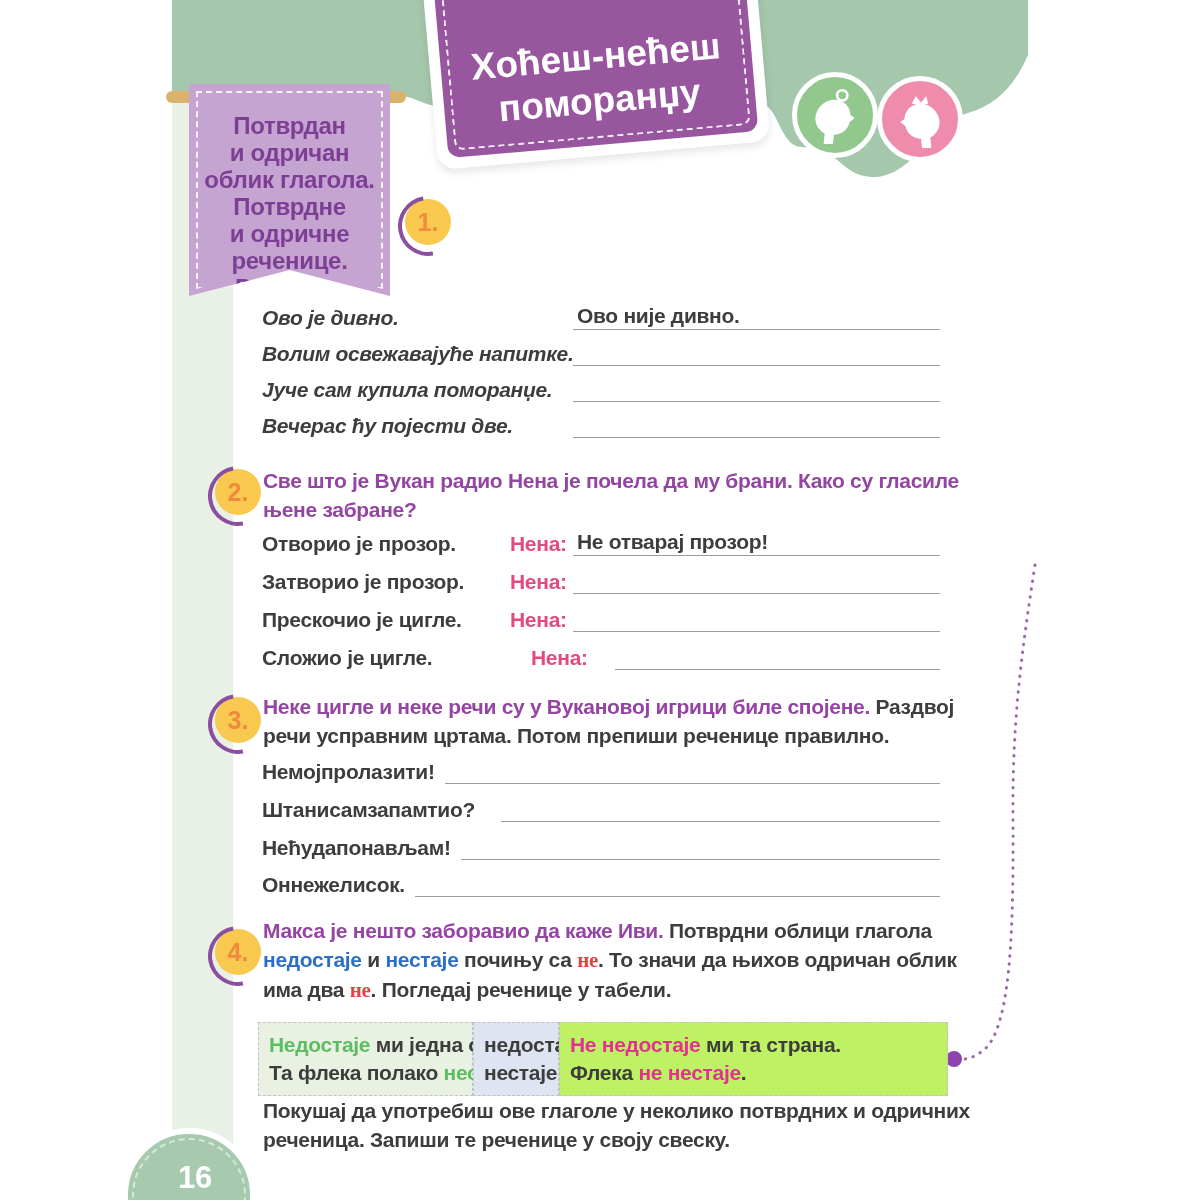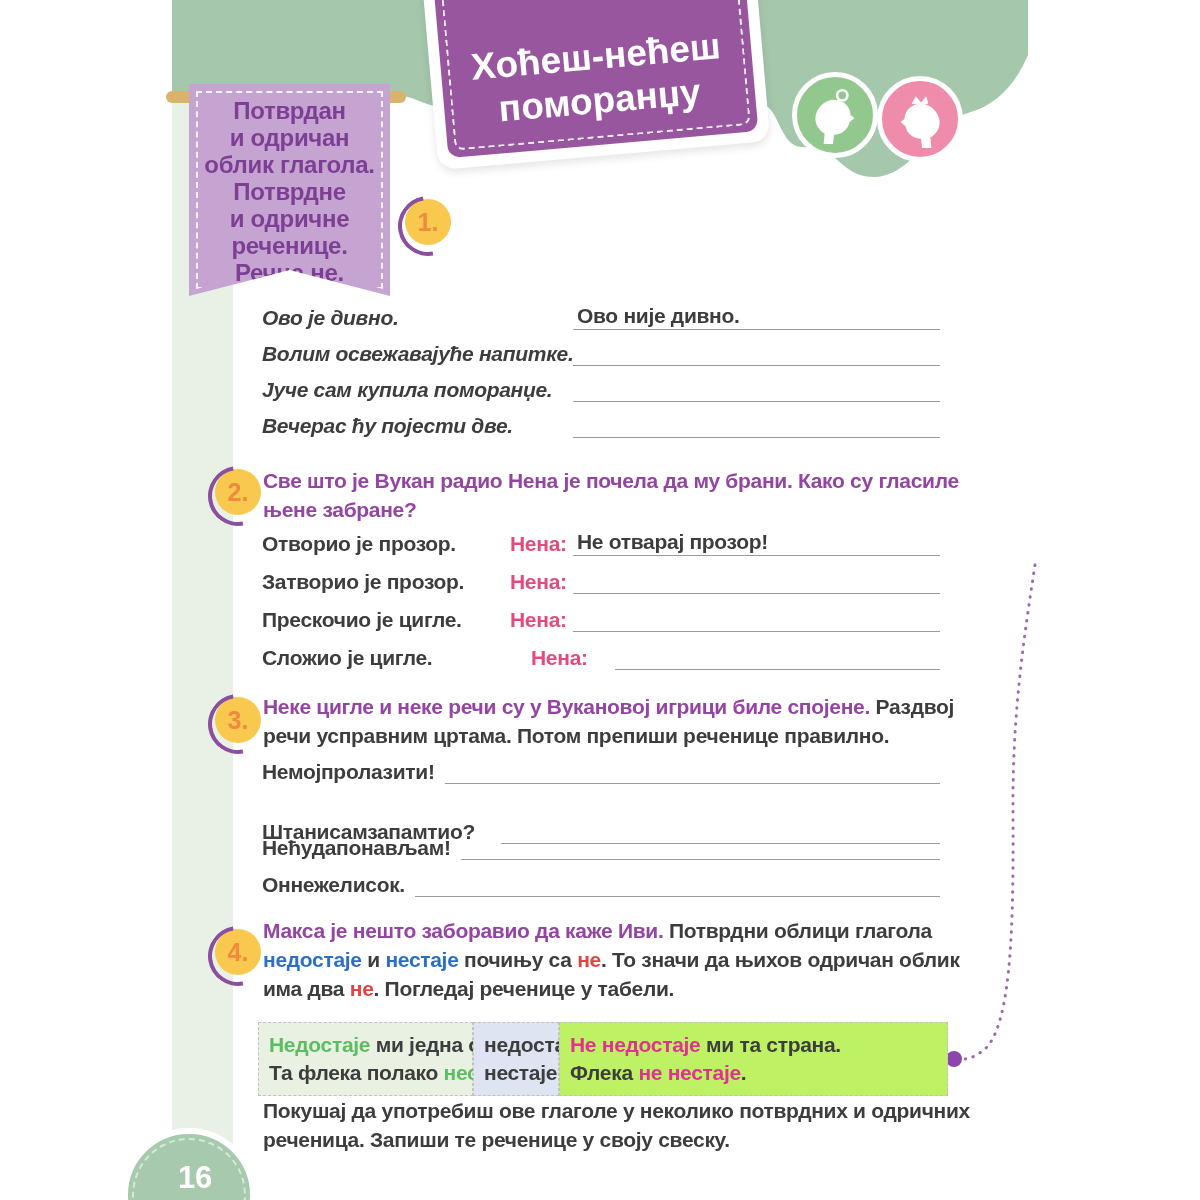--- a/index.html
+++ b/index.html
@@ -17,21 +17,21 @@
   
   #header-svg, #curve-svg { left:0; top:0; width:1200px; height:1200px; pointer-events:none; }
 
   
   .rod { left:166px; top:91px; width:240px; height:12px; background:#d9b36c; border-radius:6px; z-index:3; }
 
   
   #ribbon {
     left:189px; top:84px; width:201px; height:212px; background:#c6a4d2; z-index:4;
     clip-path:polygon(0 0,100% 0,100% 100%,50% calc(100% - 26px),0 100%);
-    text-align:center; padding-top:13px;
+    text-align:center; padding-top:28px;
     font-weight:bold; font-size:24px; line-height:27px; color:#7d3f94;
   }
   #ribbon .stitch {
     position:absolute; inset:7px; border:2px dashed rgba(255,255,255,.85);
     clip-path:polygon(0 0,100% 0,100% 100%,50% calc(100% - 24px),0 100%);
   }
   #ribbon .it { }
 
   
   #plaque {
@@ -61,21 +61,21 @@
   }
   .badge::before {
     content:''; position:absolute; left:-7px; top:-3px; width:52px; height:52px;
     border-radius:50%; border:4px solid transparent;
     border-left-color:#8a4f9e; border-bottom-color:#8a4f9e; transform:rotate(35deg);
   }
 
   .prompt { font-size:21px; line-height:29px; font-weight:bold; color:#9444a2; z-index:2; white-space:nowrap; }
   .dark { color:#3d3d3d; }
   .blue { color:#2d6fc3; }
-  .red  { color:#e24444; }
+  .red  { color:#e24444;font-family:Liberation Serif, serif; }
   .pinkw { color:#e23290; }
   .greenw { color:#5dbd63; }
   .speaker { color:#e34b7d; }
 
   .row { display:flex; align-items:flex-end; left:262px; width:678px; height:32px; font-size:21px; font-weight:bold; z-index:2; }
   .row .label { white-space:nowrap; }
   .lab-ex1 { width:311px; flex:none;font-style:italic; }
   .lab-ex2 { width:248px; flex:none; }
   .spk { width:63px; flex:none; }
   .wline { flex:1; border-bottom:1.5px solid #9b9b9b; height:30px; position:relative; }
@@ -230,21 +230,21 @@
     </div>
   <div class="prompt abs" style="left:263px; top:692px;">
     <div><span>Неке цигле и неке речи су у Вукановој игрици биле спојене.</span><span class="dark"> Раздвој</span></div>
     <div class="dark">речи усправним цртама. Потом препиши реченице правилно.</div>
   </div>
 
   <div class="row abs" style="top:752px;">
     <span class="label">Немојпролазити!</span>
     <div class="wline gap10"></div>
   </div>
-  <div class="row abs" style="top:812px;gap:16px;">
+  <div class="row abs" style="top:790px;gap:16px;">
     <span class="label">Штанисамзапамтио?</span>
     <div class="wline gap10"></div>
   </div>
   <div class="row abs" style="top:828px;">
     <span class="label">Нећудапонављам!</span>
     <div class="wline gap10"></div>
   </div>
   <div class="row abs" style="top:865px;">
     <span class="label">Оннежелисок.</span>
     <div class="wline gap10"></div>

